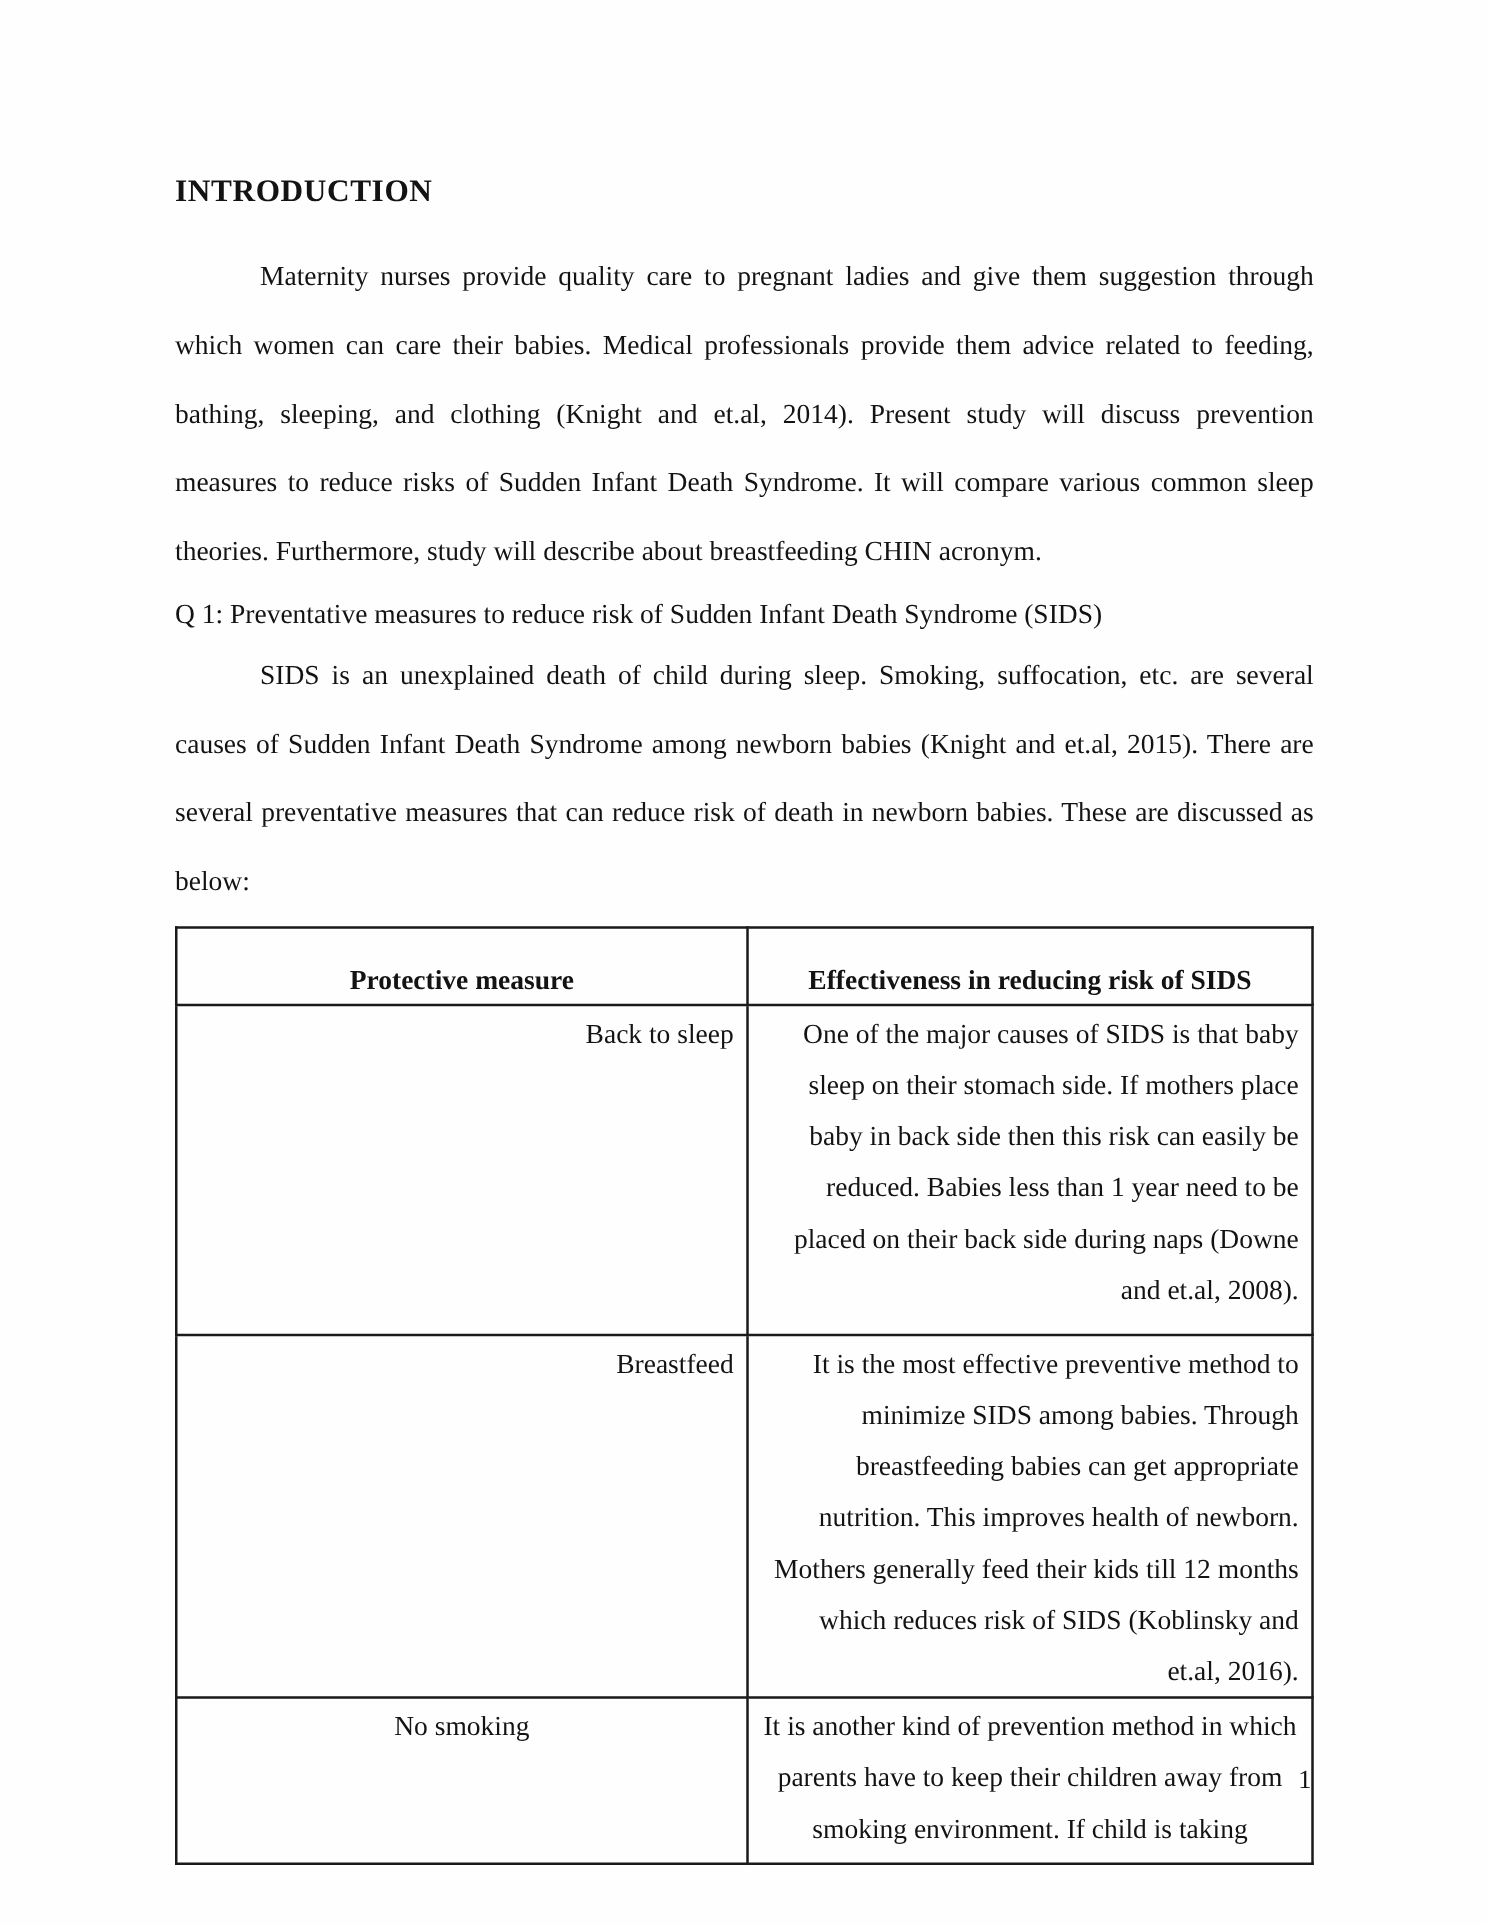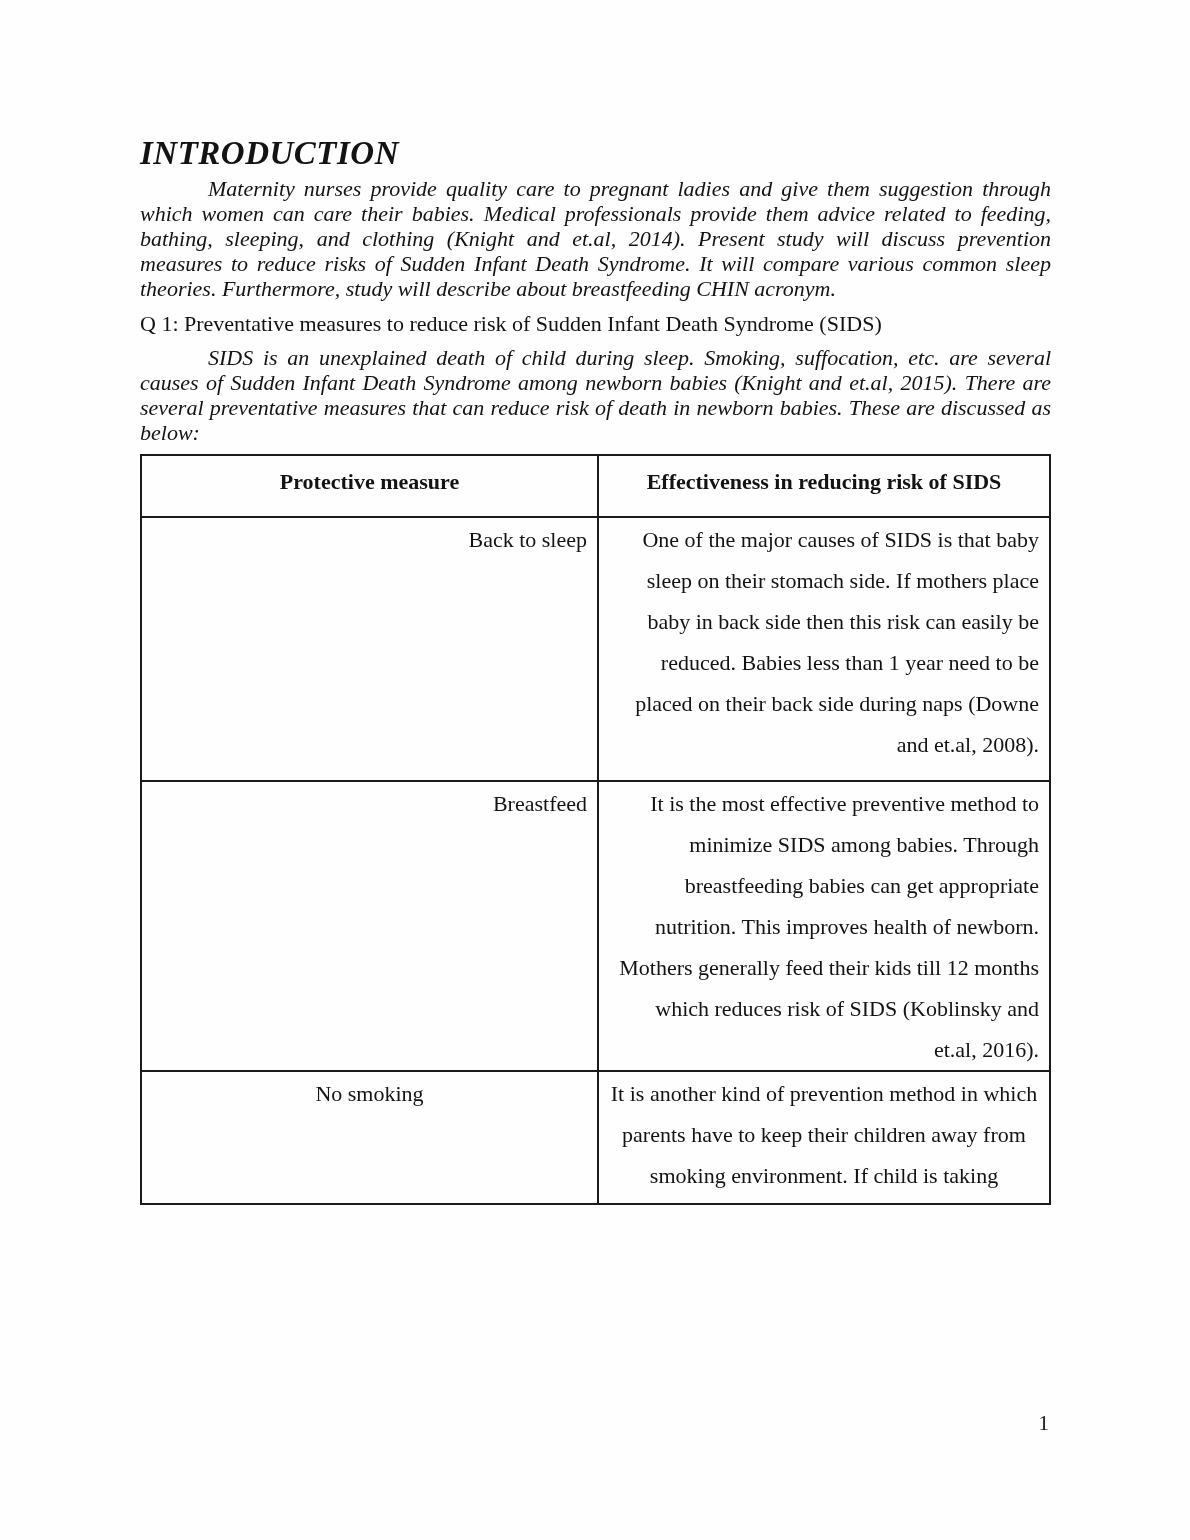--- a/index.html
+++ b/index.html
@@ -17,40 +17,38 @@
     overflow: hidden;
   }
   .content {
     position: absolute;
     left: 140px;
     top: 0;
     width: 911px;
   }
   .h-main {
     margin: 138px 0 0 0;
-    font-size: 33px;
+    font-size: 25px;
     line-height: 31px;
     font-weight: bold;
     letter-spacing: 0.5px;
-    font-style: italic;
   }
   .h-task {
     margin: 5px 0 0 0;
     font-size: 25px;
     line-height: 31px;
     font-weight: bold;
     letter-spacing: 0.5px;
   }
   .body-par {
-    margin: 7px 0 0 0;
+    margin: 24px 0 0 0;
     font-size: 22px;
-    line-height: 25px;
+    line-height: 55px;
     text-align: justify;
     text-indent: 68px;
-    font-style: italic;
   }
   .body-par.second {
     margin-top: 3px;
   }
   .q-heading {
     margin: 5px 0 0 0;
     font-size: 22px;
     line-height: 36px;
     text-underline-offset: 3px;
   }
@@ -64,21 +62,21 @@
     border: 2px solid #1a1a1a;
     vertical-align: top;
     text-align: center;
     font-size: 22px;
     line-height: 41px;
     padding: 1px 10px 0 10px;
   }
   table.sids th {
     font-weight: bold;
     line-height: 30px;
-    padding-top: 11px;
+    padding-top: 26px;
     height: 62px;
     box-sizing: border-box;
   }
   tr.row-1 { height: 264px; }
   tr.row-2 { height: 268px; }
   tr.row-3 { height: 117px; }
   .clip {
     overflow: hidden;
     text-align: right;
   }

